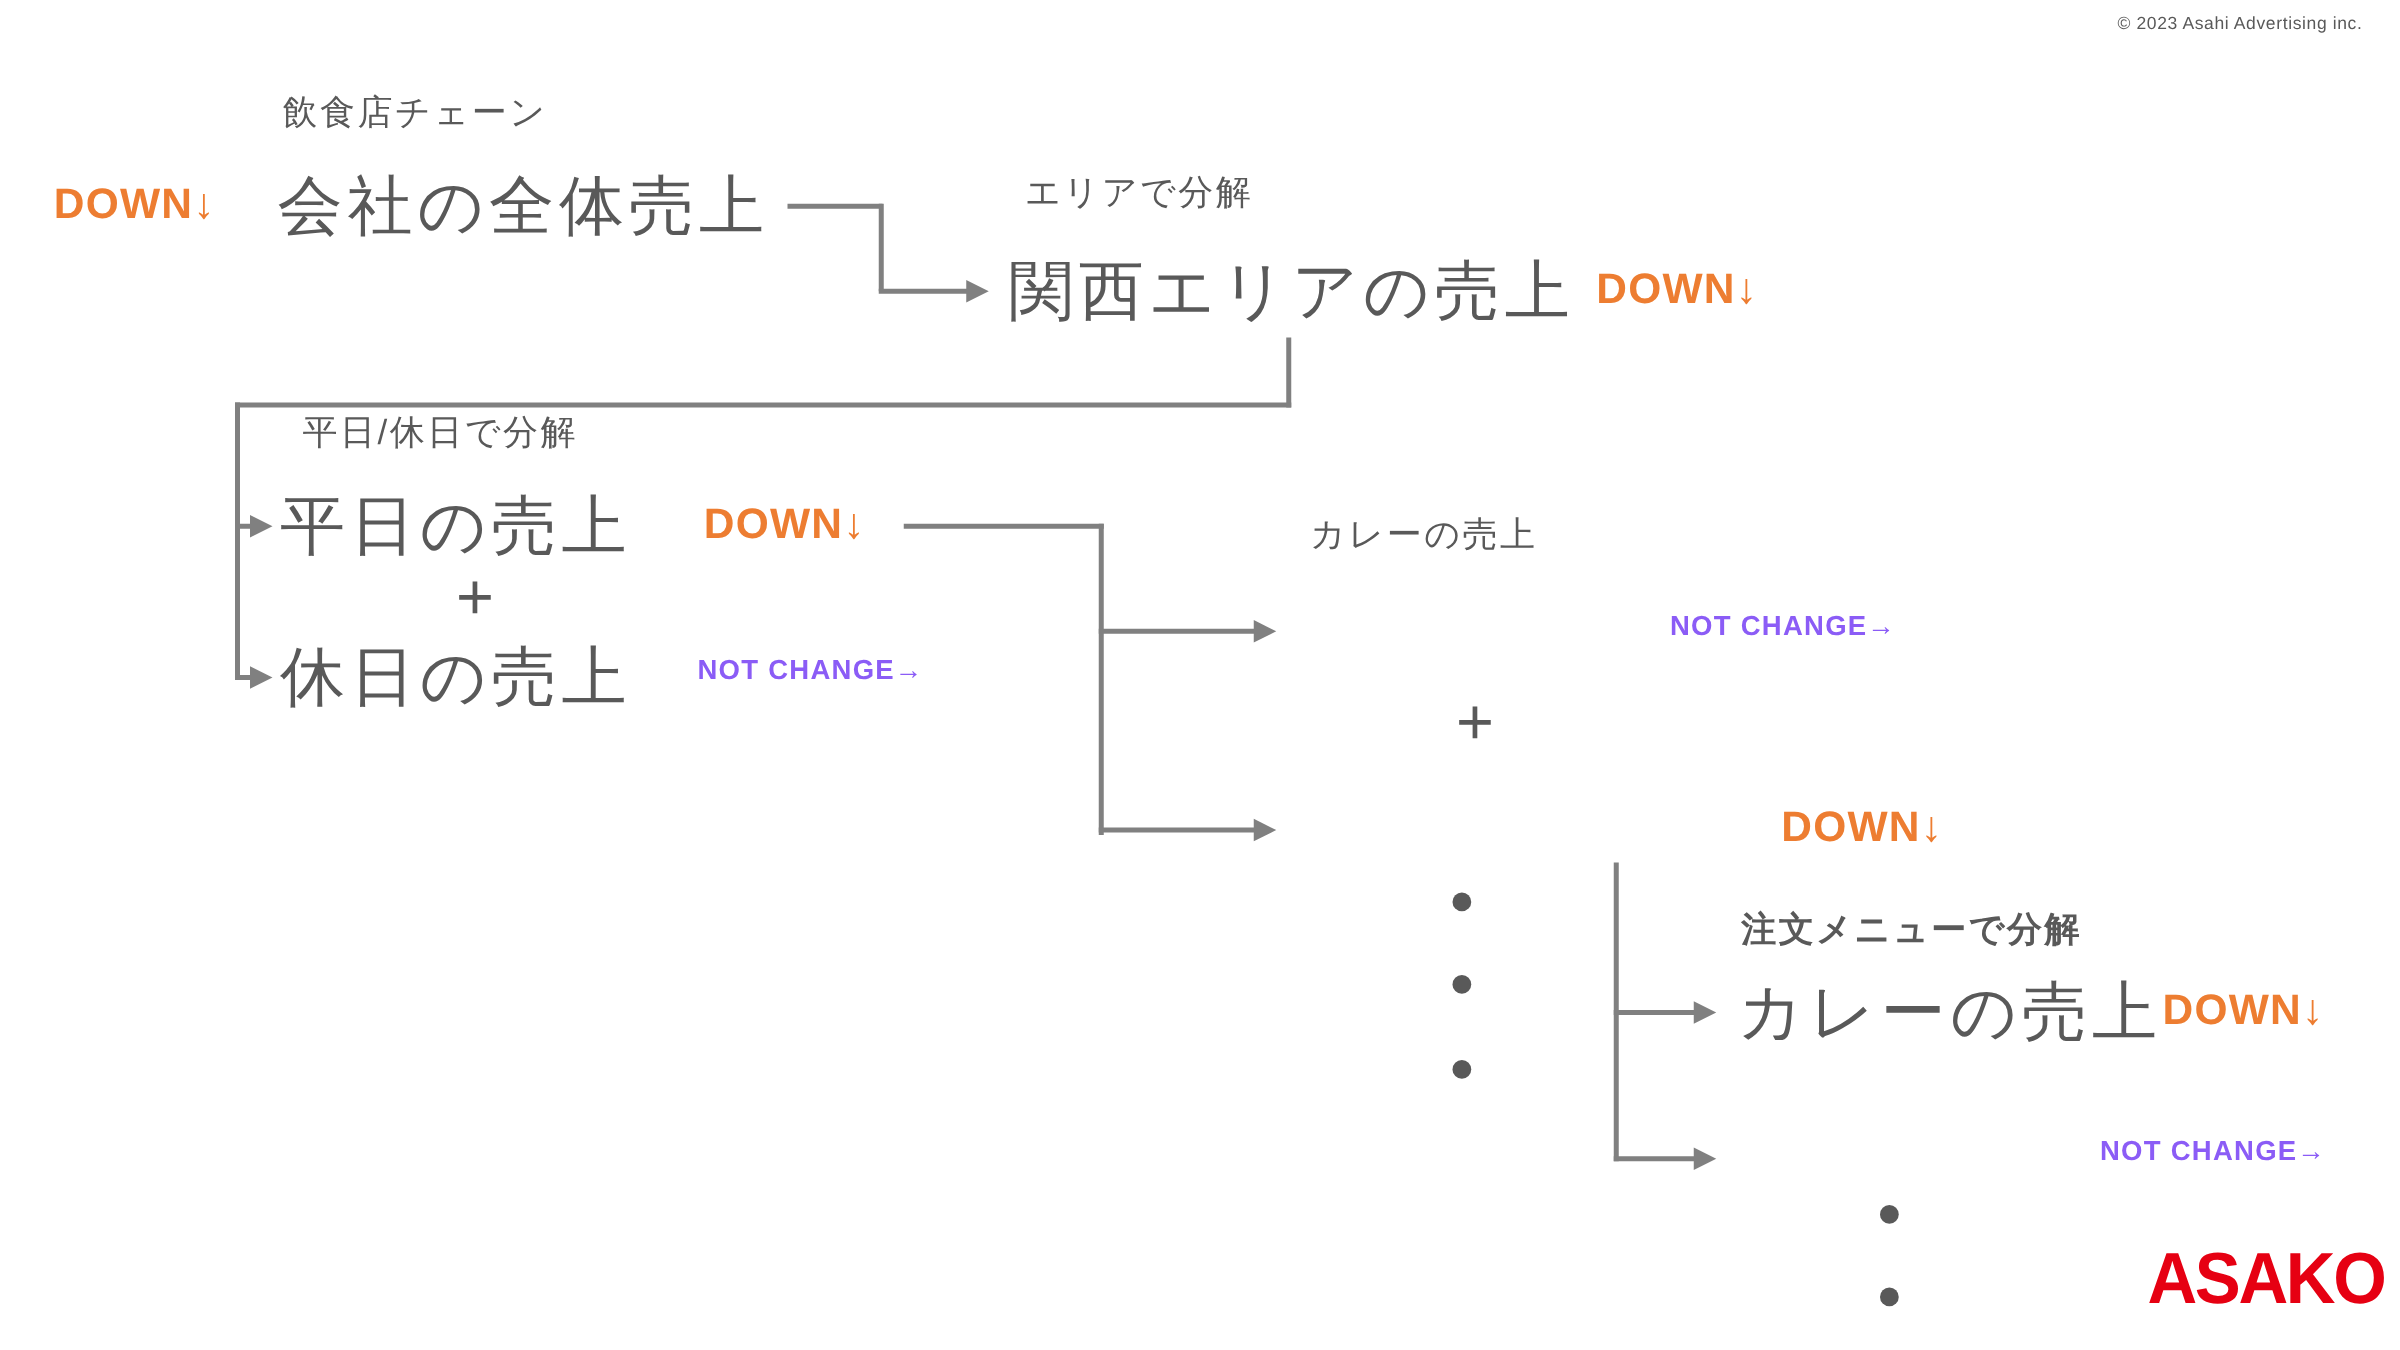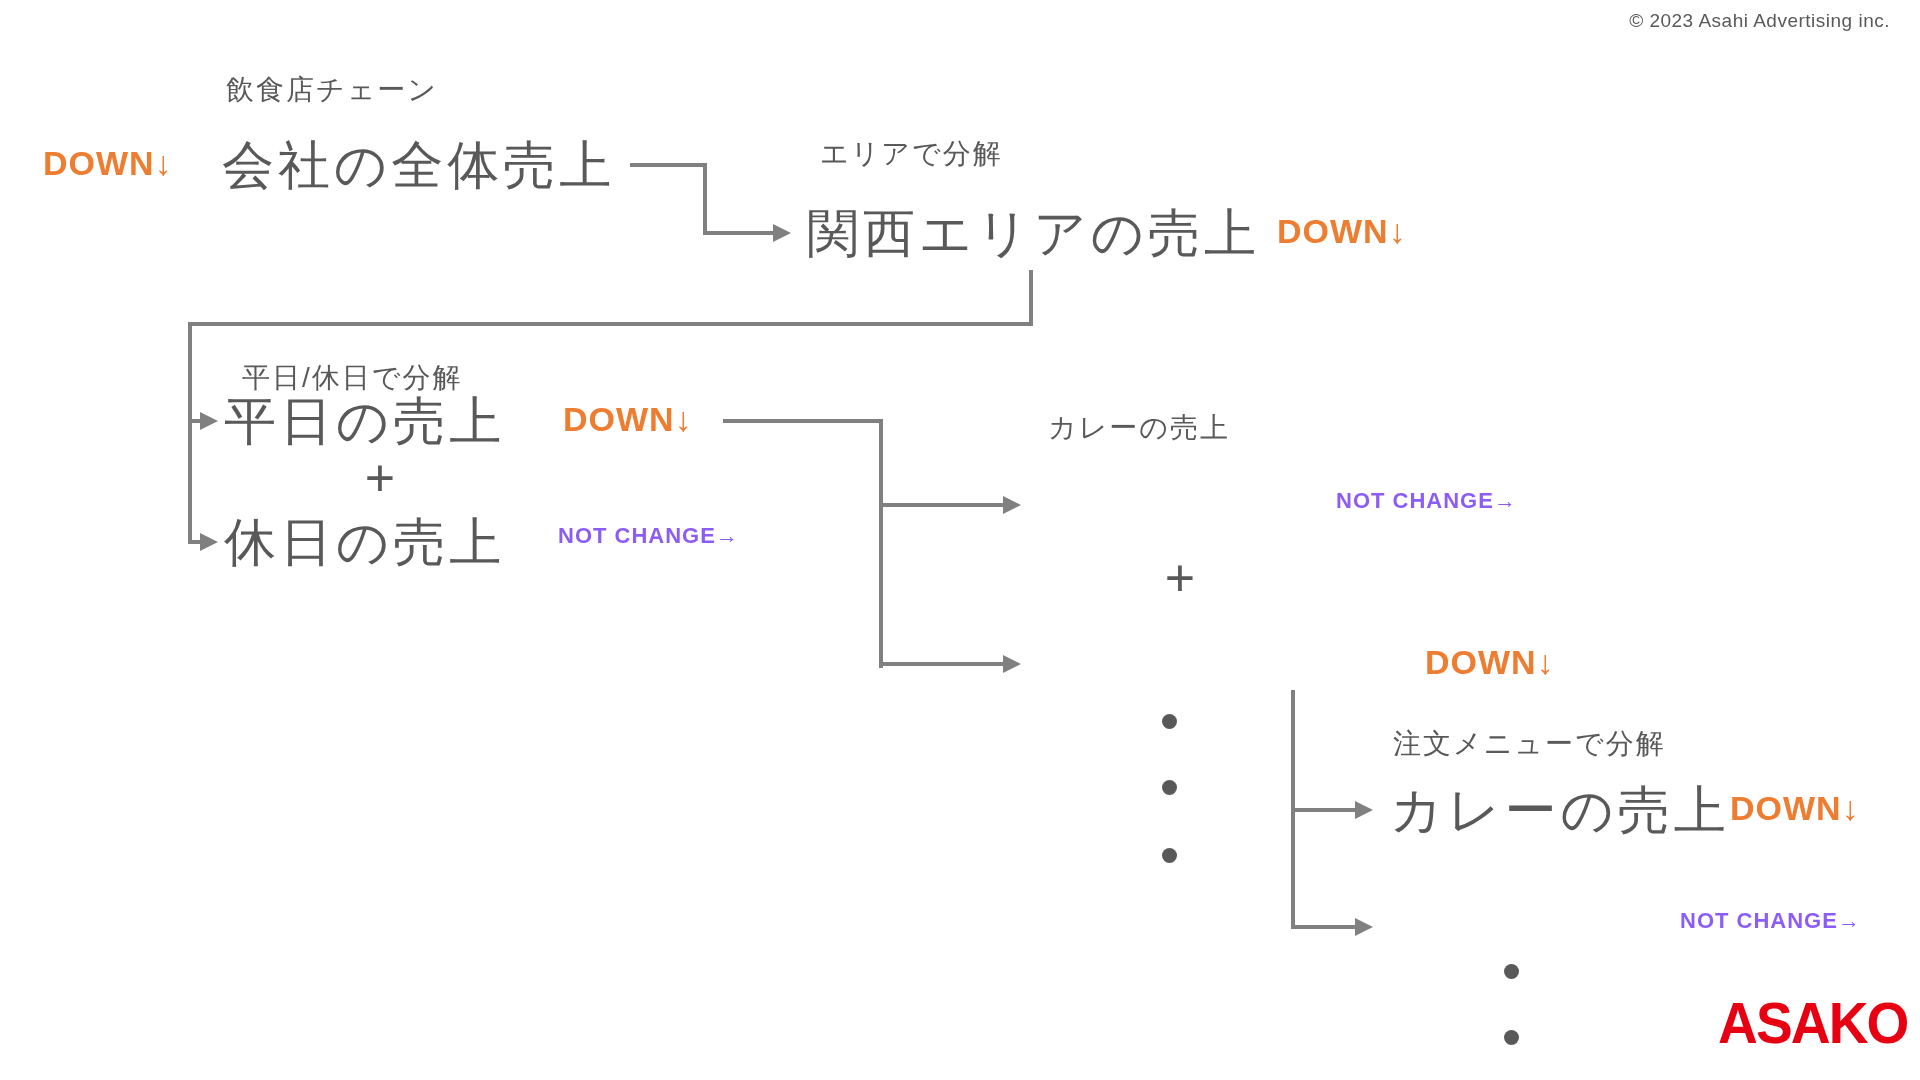--- a/index.html
+++ b/index.html
@@ -24,21 +24,21 @@
   }
   .line { position:absolute; background:#808080; }
   .arrow-r {
     position:absolute; width:0; height:0;
     border-top:9px solid transparent; border-bottom:9px solid transparent;
     border-left:18px solid #808080;
   }
   .dot { position:absolute; width:15px; height:15px; border-radius:50%; background:#595959; }
   .copyright {
     position:absolute; left:1460px; top:10px; width:430px; text-align:right;
-    font-size:19px; color:#595959; font-weight:500; letter-spacing:0.5px;
+    font-size:14px; color:#595959; font-weight:500; letter-spacing:0.5px;
   }
   .logo {
     position:absolute; left:1718px; top:994px; font-size:58px; line-height:1;
     color:#e60012; font-weight:700; letter-spacing:-2px; transform:scaleX(0.95);
     transform-origin:left center; white-space:nowrap;
   }
 </style>
 </head>
 <body>
 
@@ -60,21 +60,21 @@
   <div class="status down" style="left:1277px; top:214px;">DOWN↓</div>
 
   <div class="line" style="left:1029px; top:270px; width:4px; height:56px;"></div>
   <div class="line" style="left:188px; top:322px; width:845px; height:4px;"></div>
   <div class="line" style="left:188px; top:322px; width:4px; height:222px;"></div>
   <div class="line" style="left:188px; top:419px; width:14px; height:4px;"></div>
   <div class="arrow-r" style="left:200px; top:412px;"></div>
   <div class="line" style="left:188px; top:540px; width:14px; height:4px;"></div>
   <div class="arrow-r" style="left:200px; top:533px;"></div>
 
-  <div class="ctx-label" style="left:242px; top:364px;">平日/休日で分解</div>
+  <div class="ctx-label" style="left:242px; top:332px;">平日/休日で分解</div>
   <div class="node" style="left:224px; top:395px;">平日の売上</div>
   <div class="status down" style="left:563px; top:402px;">DOWN↓</div>
   <div class="plus" style="left:335px; top:452px;">+</div>
   <div class="node" style="left:224px; top:516px;">休日の売上</div>
   <div class="status flat" style="left:558px; top:525px;">NOT CHANGE→</div>
 
   <div class="line" style="left:723px; top:419px; width:160px; height:4px;"></div>
   <div class="line" style="left:879px; top:419px; width:4px; height:249px;"></div>
   <div class="line" style="left:879px; top:503px; width:126px; height:4px;"></div>
   <div class="arrow-r" style="left:1003px; top:496px;"></div>
@@ -89,21 +89,21 @@
   <div class="dot" style="left:1162px; top:714px;"></div>
   <div class="dot" style="left:1162px; top:780px;"></div>
   <div class="dot" style="left:1162px; top:848px;"></div>
 
   <div class="line" style="left:1291px; top:690px; width:4px; height:239px;"></div>
   <div class="line" style="left:1291px; top:808px; width:66px; height:4px;"></div>
   <div class="arrow-r" style="left:1355px; top:801px;"></div>
   <div class="line" style="left:1291px; top:925px; width:66px; height:4px;"></div>
   <div class="arrow-r" style="left:1355px; top:918px;"></div>
 
-  <div class="ctx-label" style="left:1393px; top:730px;">注文メニューで分解</div>
+  <div class="ctx-label" style="left:1393px; top:730px;font-weight:bold;">注文メニューで分解</div>
   <div class="node" style="left:1390px; top:784px;">カレーの売上</div>
   <div class="status down" style="left:1730px; top:791px;">DOWN↓</div>
   <div class="status flat" style="left:1680px; top:910px;">NOT CHANGE→</div>
 
   <div class="dot" style="left:1504px; top:964px;"></div>
   <div class="dot" style="left:1504px; top:1030px;"></div>
 
   <div class="logo">ASAKO</div>
 
 </div>

